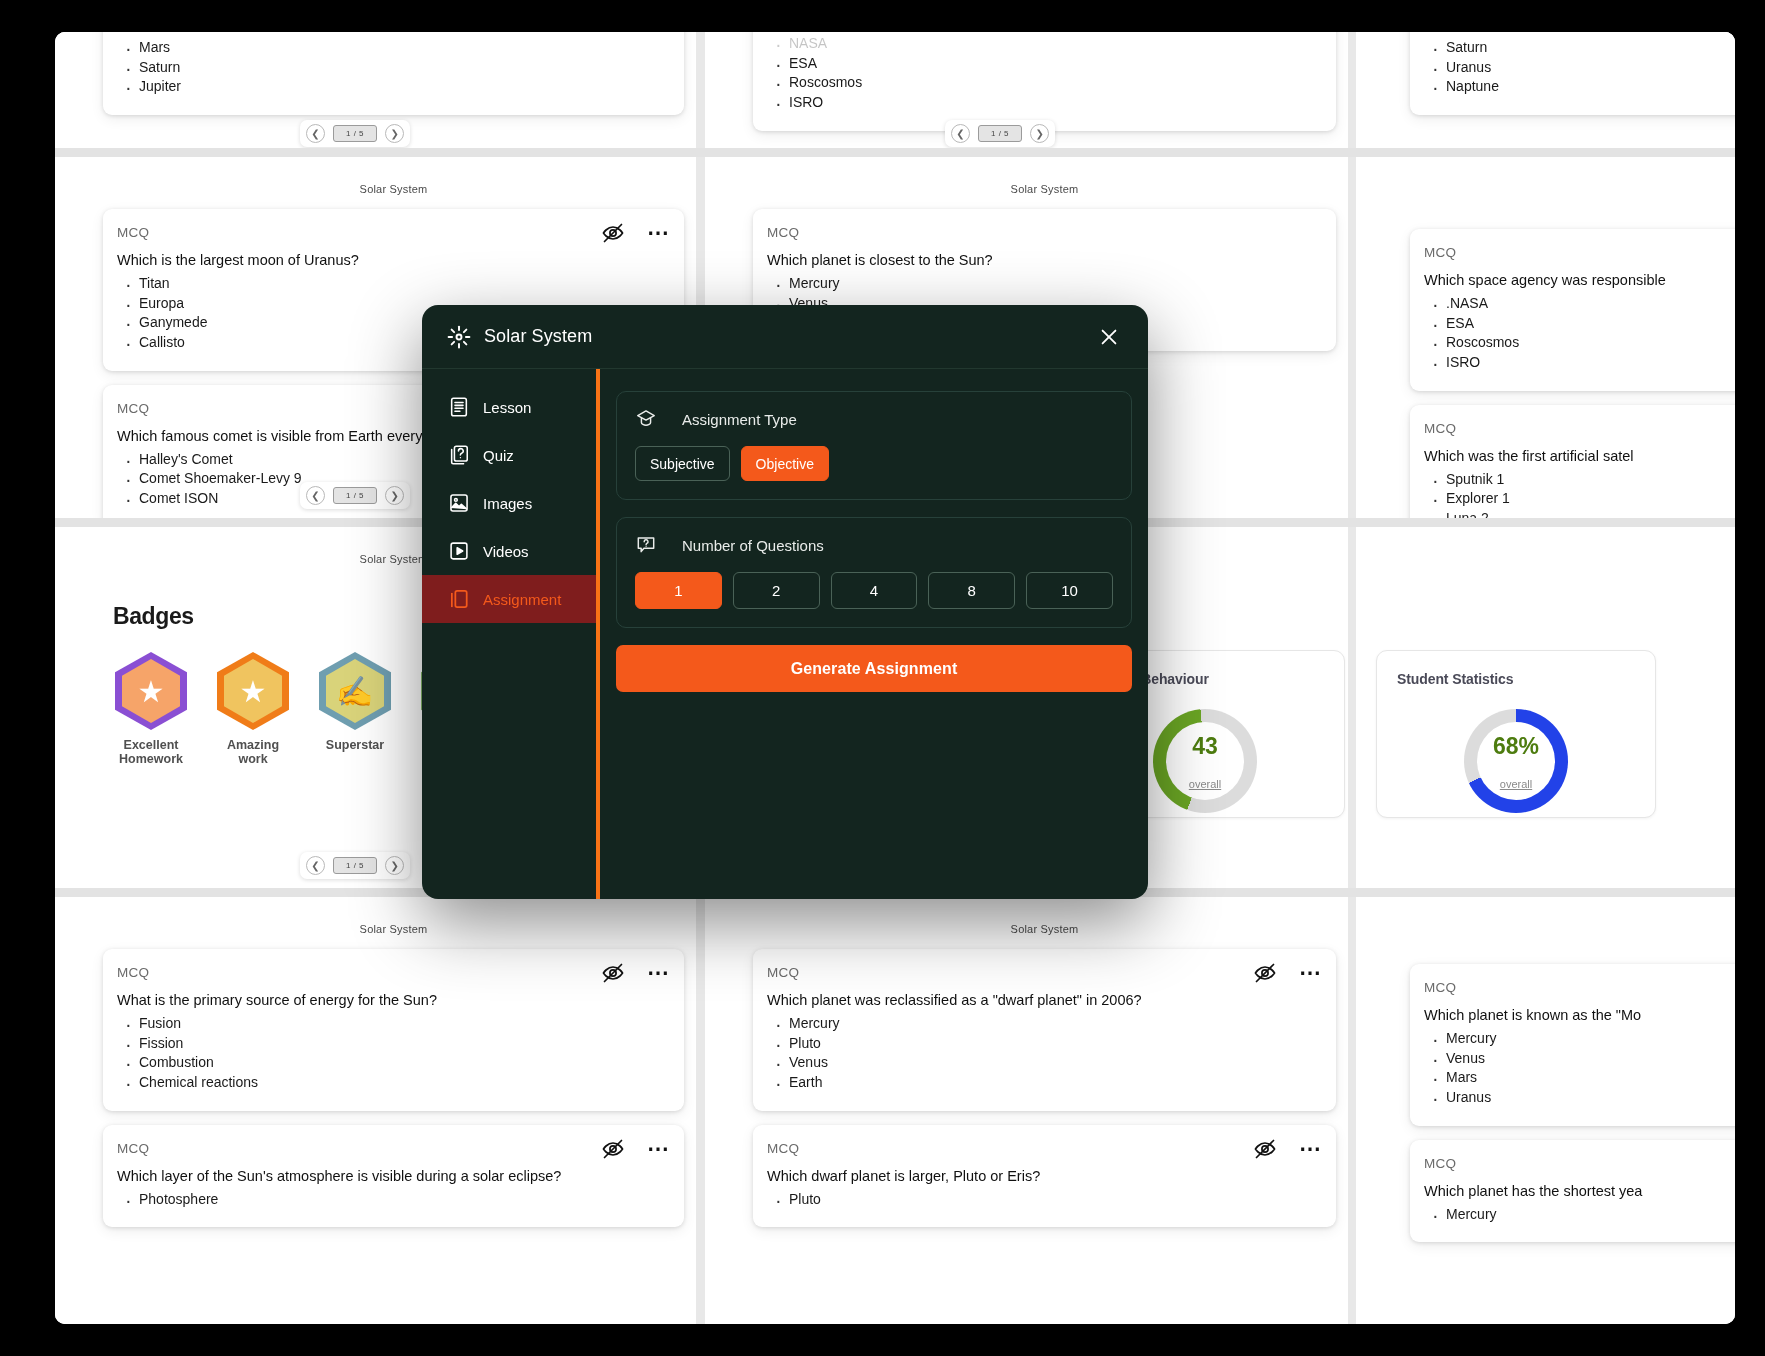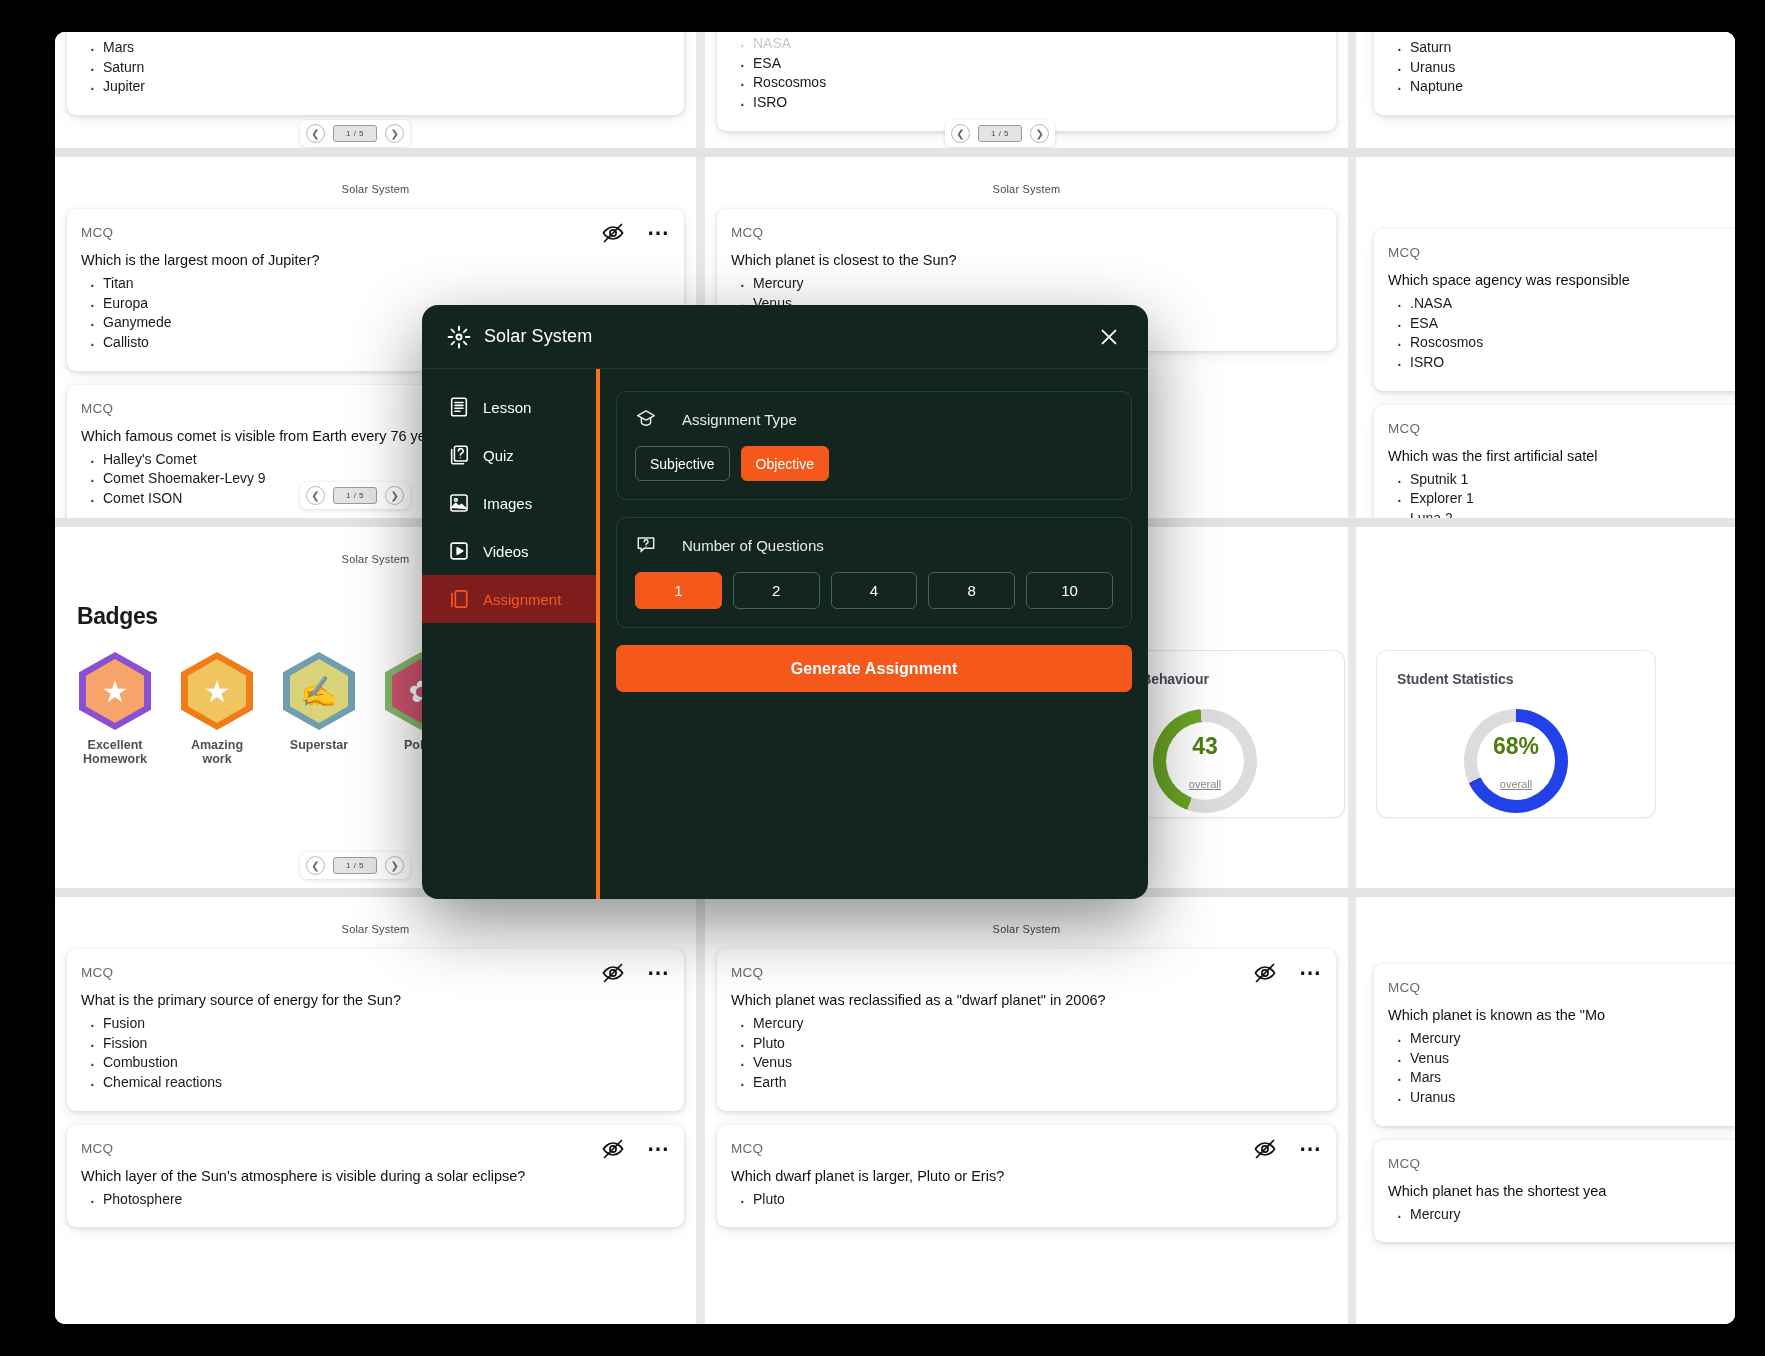--- a/index.html
+++ b/index.html
@@ -38,20 +38,21 @@
     left: 0; right: 0;
     height: 9px;
     background: #e3e3e3;
   }
 
   
   .panel {
     position: absolute;
     background: #fff;
     overflow: hidden;
+    padding-left: 36px;
   }
   .panel-title {
     text-align: center;
     font-size: 11px;
     color: #4a4a4a;
     letter-spacing: .2px;
     padding-top: 26px;
   }
 
   
@@ -349,21 +350,21 @@
           <span class="icon-eye-off">
             <svg width="24" height="24" viewBox="0 0 24 24" fill="none" stroke="#111" stroke-width="1.7" stroke-linecap="round">
               <path d="M2.5 12s3.6-6 9.5-6 9.5 6 9.5 6-3.6 6-9.5 6S2.5 12 2.5 12z"></path>
               <circle cx="12" cy="12" r="3.1"></circle>
               <line x1="3.5" y1="20.5" x2="20.5" y2="3.5"></line>
             </svg>
           </span>
           <span class="icon-dots">⋯</span>
         </div>
         <div class="mcq-tag">MCQ</div>
-        <div class="mcq-q">Which is the largest moon of Jupiter?</div>
+        <div class="mcq-q">Which is the largest moon of Uranus?</div>
         <ul class="mcq-opts">
           <li>Titan</li>
           <li>Europa</li>
           <li>Ganymede</li>
           <li>Callisto</li>
         </ul>
       </div>
       <div class="mcq-card">
         <div class="mcq-tag">MCQ</div>
         <div class="mcq-q">Which famous comet is visible from Earth every 76 years?</div>

